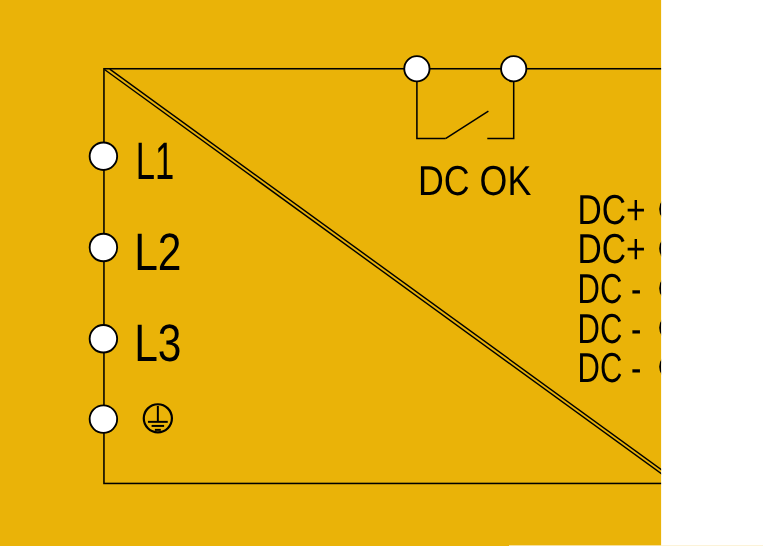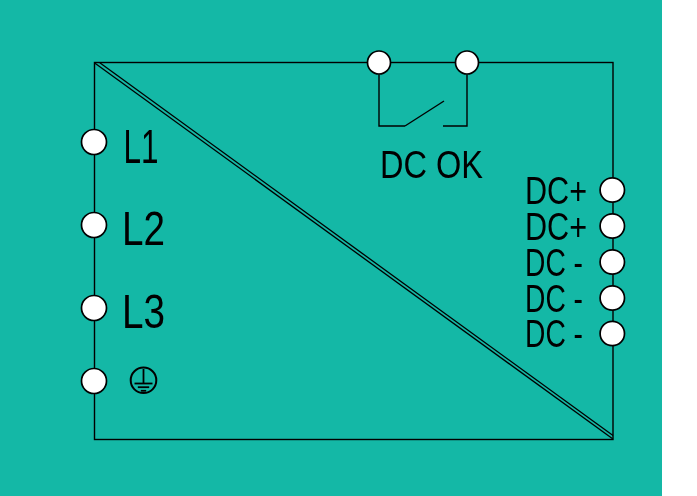--- a/index.html
+++ b/index.html
@@ -3,23 +3,23 @@
 <meta charset="utf-8">
 <style>
   html, body {
     margin: 0;
     padding: 0;
     background: #ffffff;
     font-family: "Liberation Sans", sans-serif;
   }
   .stage {
     position: relative;
-    width: 662px;
+    width: 601px;
     height: 496px;
-    background: #14b8a6;
+    background: #eab308;
     overflow: hidden;
   }
   svg text {
     font-family: "Liberation Sans", sans-serif;
     fill: #000000;
   }
   .lbl-input  { font-size: 48px; }
   .lbl-output { font-size: 38px; }
   .lbl-relay  { font-size: 38px; }
 </style>

